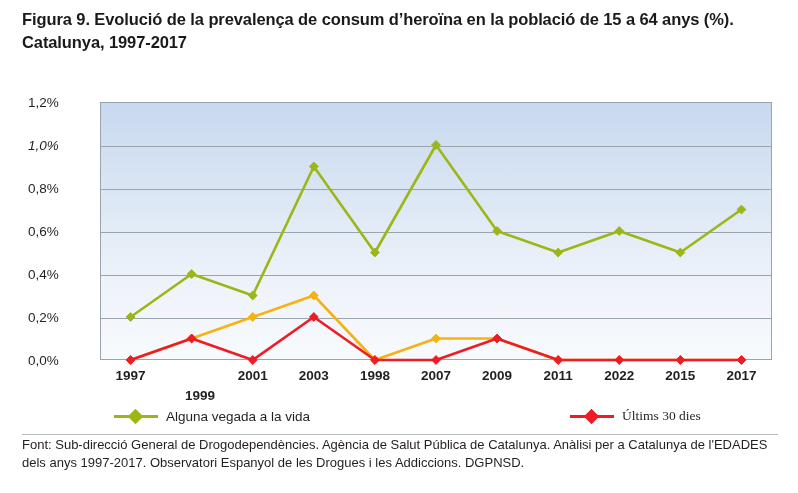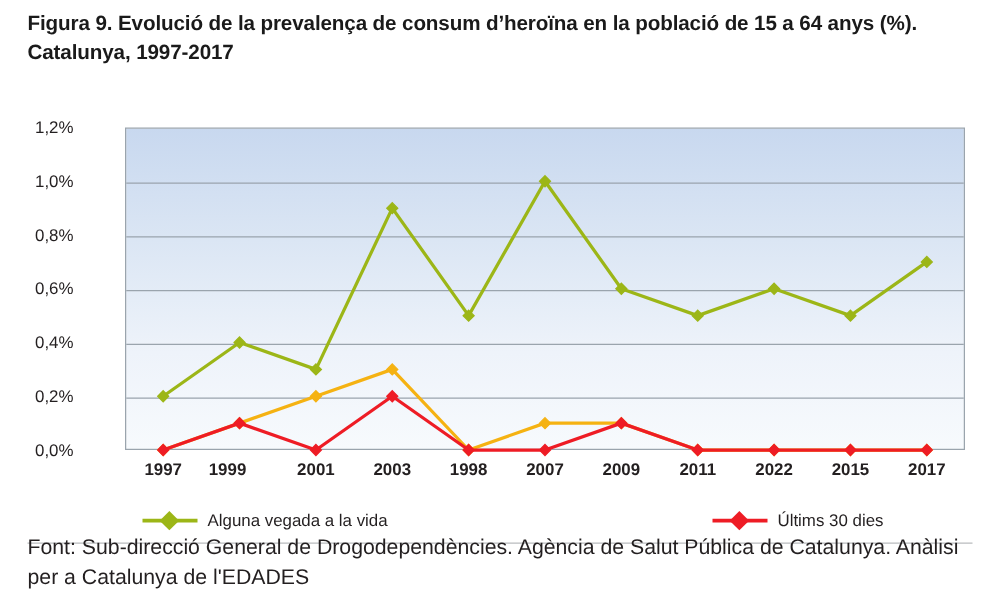--- a/index.html
+++ b/index.html
@@ -141,23 +141,23 @@
     position: absolute;
     left: 22px;
     top: 434px;
     width: 756px;
     height: 1px;
     background: #b9bcbe;
   }
   .note {
     position: absolute;
     left: 22px;
-    top: 426px;
+    top: 436px;
     width: 760px;
-    font-size: 17px;
+    font-size: 13px;
     line-height: 1.42;
     color: #231f20;
   }
 </style>
 </head>
 <body>
 
 <div class="page">
 
   <div class="title">Figura 9. Evolució de la prevalença de consum d’heroïna en la població de 15 a 64 anys (%). Catalunya, 1997-2017</div>
@@ -171,26 +171,26 @@
         <div class="gridline" style="top: 86px;"></div>
         <div class="gridline" style="top: 43px;"></div>
       </div>
 
     <div id="y-axis">
         <div class="ytick" style="top: 272px;">0,0%</div>
         <div class="ytick" style="top: 229px;">0,2%</div>
         <div class="ytick" style="top: 186px;">0,4%</div>
         <div class="ytick" style="top: 143px;">0,6%</div>
         <div class="ytick" style="top: 100px;">0,8%</div>
-        <div class="ytick" style="top: 57px;">1,0%</div>
+        <div class="ytick" style="top: 57px; font-style: italic;">1,0%</div>
         <div class="ytick" style="top: 14px;">1,2%</div>
       </div>
     <div id="x-axis">
         <div class="xtick" style="left: 108.545px;">1997</div>
-        <div class="xtick" style="left: 160px;">1999</div>
+        <div class="xtick" style="left: 178px; margin-top: 20px;">1999</div>
         <div class="xtick" style="left: 230.727px;">2001</div>
         <div class="xtick" style="left: 291.818px;">2003</div>
         <div class="xtick" style="left: 352.909px;">1998</div>
         <div class="xtick" style="left: 414px;">2007</div>
         <div class="xtick" style="left: 475.091px;">2009</div>
         <div class="xtick" style="left: 536.182px;">2011</div>
         <div class="xtick" style="left: 597.273px;">2022</div>
         <div class="xtick" style="left: 658.364px;">2015</div>
         <div class="xtick" style="left: 719.455px;">2017</div>
       </div>
@@ -241,28 +241,29 @@
       </svg>
 
     <div class="legend" id="legend">
         <div class="legend-item" style="left: 14px;">
           <span class="swatch">
             <span class="ln" style="background: rgb(156, 182, 23);"></span>
             <span class="mk diamond" style="background: rgb(156, 182, 23);"></span>
           </span>
           <span>Alguna vegada a la vida</span>
         </div>
-        <div class="legend-item" style="left: 470px;">
+        <div class="legend-item" style="left: 470px; font-family: Liberation Serif, serif;">
           <span class="swatch">
             <span class="ln" style="background: rgb(238, 28, 37);"></span>
             <span class="mk diamond" style="background: rgb(238, 28, 37);"></span>
           </span>
           <span>Últims 30 dies</span>
         </div>
       </div>
   </div>
 
   <div class="note-rule"></div>
   <div class="note">
     <div>Font: Sub-direcció General de Drogodependències. Agència de Salut Pública de Catalunya. Anàlisi per a Catalunya de l'EDADES</div>
+    <div>dels anys 1997-2017. Observatori Espanyol de les Drogues i les Addiccions. DGPNSD.</div>
   </div>
 
 </div>
 
 </body></html>

